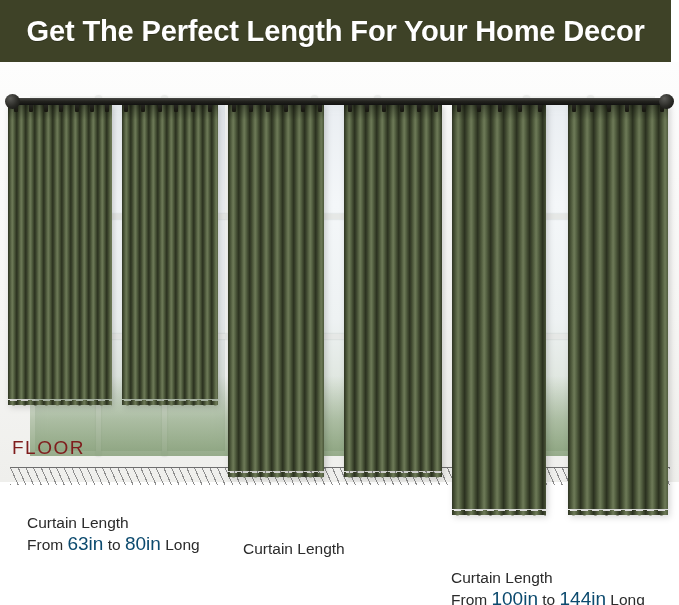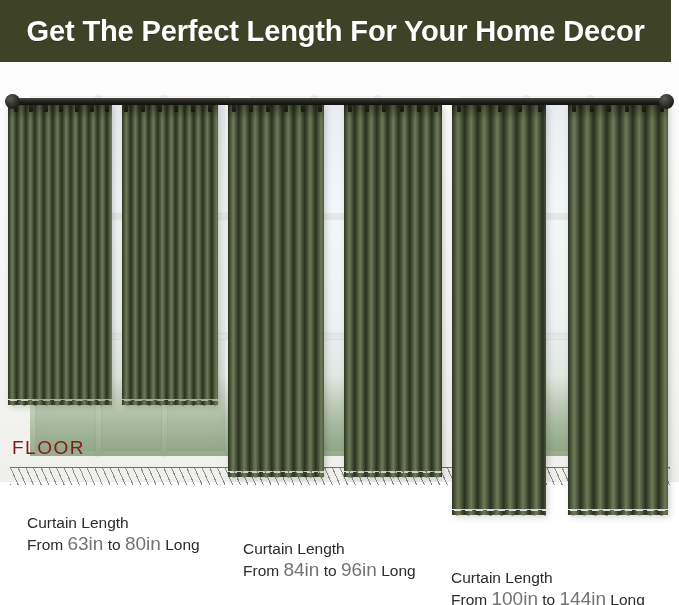--- a/index.html
+++ b/index.html
@@ -202,21 +202,21 @@
     position: absolute;
     z-index: 50;
     color: #2b2b2b;
     font-size: 15.5px;
     line-height: 21px;
     white-space: nowrap;
   }
   .caption .line1 { display: block; }
   .caption .line2 { display: block; }
   .caption .meas {
-    color: #737373;
+    color: #0c4a6e;
     font-size: 19px;
     font-weight: normal;
   }
 </style>
 </head>
 <body>
 
 <div id="header-banner">
   <div id="header-title">Get The Perfect Length For Your Home Decor</div>
 </div>
@@ -342,27 +342,20 @@
       <span>From</span>
       <span class="meas">63in</span>
       <span>to</span>
       <span class="meas">80in</span>
       <span>Long</span>
     </span>
   </div>
 
   <div class="caption" style="left:243px; top:476px;">
     <span class="line1">Curtain Length</span>
-    <span class="line2">
-      <span>From</span>
-      <span class="meas">84in</span>
-      <span>to</span>
-      <span class="meas">96in</span>
-      <span>Long</span>
-    </span>
   </div>
 
   <div class="caption" style="left:451px; top:505px;">
     <span class="line1">Curtain Length</span>
     <span class="line2">
       <span>From</span>
       <span class="meas">100in</span>
       <span>to</span>
       <span class="meas">144in</span>
       <span>Long</span>

